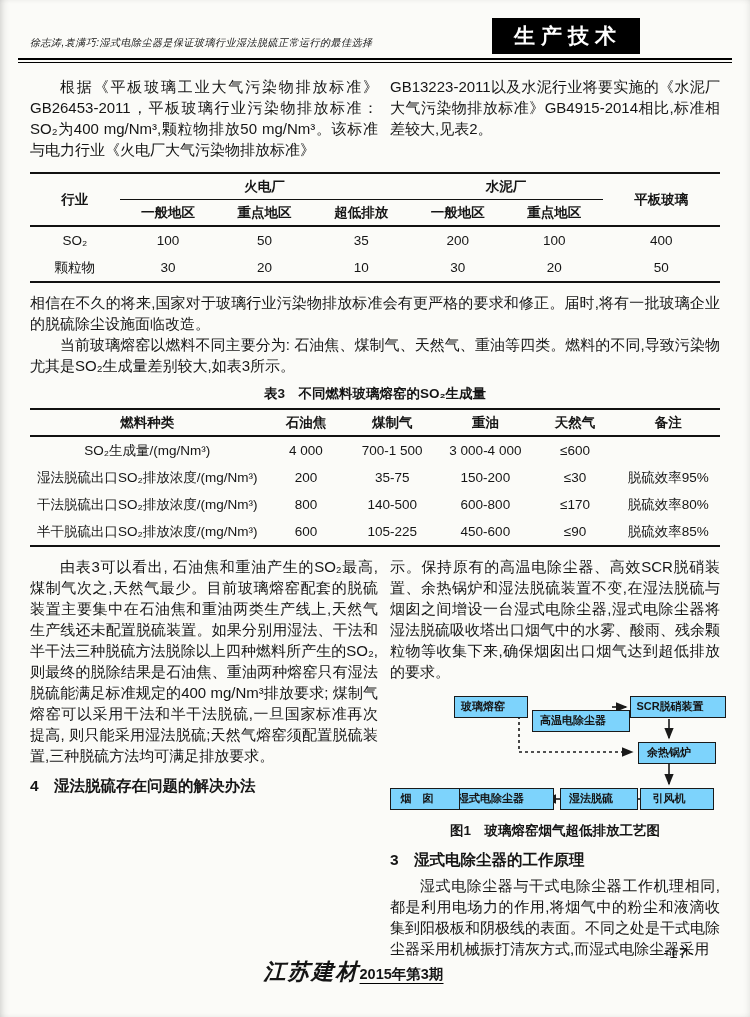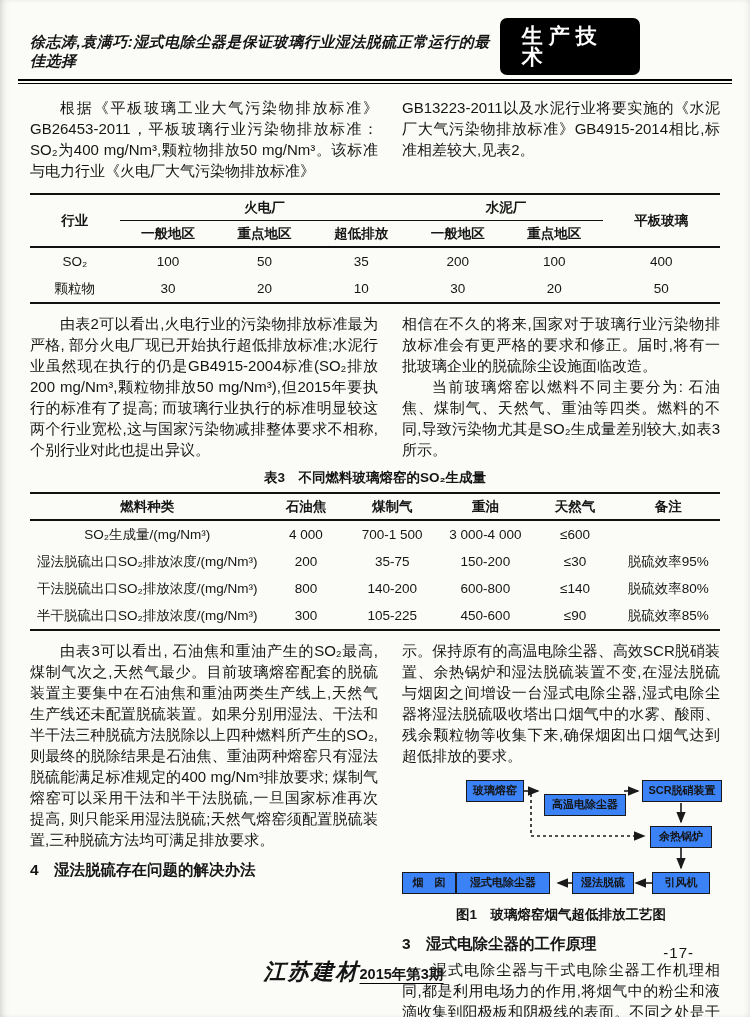--- a/index.html
+++ b/index.html
@@ -4,48 +4,48 @@
 <style>
   html,body{margin:0;padding:0;background:#e8e8e6;}
   .page{
     position:relative;width:750px;height:1017px;margin:0 auto;
     background:#fbfbf8;color:#151515;overflow:hidden;
     font-family:"Liberation Sans",sans-serif;
     box-shadow:inset 6px 0 10px -6px rgba(0,0,0,.25), inset -4px 0 8px -5px rgba(0,0,0,.15);
   }
   
   .header{display:flex;justify-content:space-between;align-items:flex-end;padding:18px 30px 0 30px;}
-  .running-title{font-size:15px;font-weight:bold;font-style:italic;letter-spacing:.5px;padding-bottom:4px;}
+  .running-title{font-size:10px;font-weight:normal;font-style:italic;letter-spacing:.5px;padding-bottom:4px;}
   .badge{background:#000;color:#fff;font-size:21px;font-weight:bold;letter-spacing:6px;
-         padding:7px 18px 8px 22px;margin-right:80px;line-height:1;border-radius:7px;}
+         padding:7px 18px 8px 22px;margin-right:80px;line-height:1;}
   .double-rule{margin:4px 18px 0 18px;height:2px;border-top:2px solid #000;border-bottom:1px solid #000;}
   
-  .cols{display:flex;gap:24px;padding:0 30px;}
+  .cols{display:flex;gap:12px;padding:0 30px;}
   .col-l{width:348px;flex:none;}
   .col-r{flex:1;min-width:0;}
   p{margin:0;font-size:15px;line-height:21px;text-align:justify;}
   .indent{text-indent:2em;}
   .sectionA{margin-top:13px;}
   .sectionB{margin-top:9px;}
   .sectionC{margin-top:9px;}
   h3{font-size:15.5px;margin:9px 0 5px 0;line-height:21px;}
   
   .tableblock{margin:12px 30px 0 30px;}
   .t-titlerow{position:relative;text-align:center;font-weight:bold;font-size:13.5px;margin-bottom:5px;}
   .t-unit{position:absolute;right:2px;top:0;font-weight:bold;font-size:13px;}
   table{border-collapse:collapse;width:100%;border-top:2px solid #111;border-bottom:2px solid #111;}
   thead{border-bottom:2px solid #111;}
   td,th{font-size:13.5px;font-weight:bold;text-align:center;padding:4px 2px;border:none;line-height:17px;}
   tbody td{font-weight:normal;padding:5px 2px;}
   .grp-underline{border-bottom:1px solid #111;}
   .t3 tbody td:first-child{}
   
   .diagram{position:relative;width:332px;height:122px;margin:12px auto 2px auto;}
-  .dbox{position:absolute;border:1.5px solid #1a1a1a;background:#3b82f6;font-size:11px;font-weight:bold;
-        line-height:1;padding:4px 0 5px 0;text-align:center;white-space:nowrap;}
+  .dbox{position:absolute;border:1.5px solid #1a1a1a;background:#7dd3fc;font-size:11px;font-weight:bold;
+        line-height:1;padding:4px 16px 5px 0;text-align:center;white-space:nowrap;}
   .dsvg{position:absolute;left:0;top:0;}
   .fig-caption{text-align:center;font-weight:bold;font-size:13.5px;margin-top:6px;}
   
   .pagenum{position:absolute;right:56px;bottom:56px;font-size:15px;letter-spacing:1px;}
   .journal{position:absolute;left:50%;transform:translateX(-62%);bottom:30px;white-space:nowrap;margin-top:32px;}
   .script{font-family:"DejaVu Serif",serif;font-style:italic;font-weight:bold;font-size:22px;letter-spacing:2px;}
   .issue{font-weight:bold;font-size:14.5px;border-bottom:1.5px solid #000;padding-bottom:1px;}
 </style>
 </head>
 <body>
@@ -110,23 +110,20 @@
           <td>10</td>
           <td>30</td>
           <td>20</td>
           <td>50</td>
         </tr>
       </tbody>
     </table>
   </div>
 
   <div class="cols sectionB">
-    <div class="col-l">
-      <p class="indent">由表2可以看出,火电行业的污染物排放标准最为严格, 部分火电厂现已开始执行超低排放标准;水泥行业虽然现在执行的仍是GB4915-2004标准(SO₂排放200 mg/Nm³,颗粒物排放50 mg/Nm³),但2015年要执行的标准有了提高; 而玻璃行业执行的标准明显较这两个行业宽松,这与国家污染物减排整体要求不相称, 个别行业对此也提出异议。</p>
-    </div>
     <div class="col-r">
       <p>相信在不久的将来,国家对于玻璃行业污染物排放标准会有更严格的要求和修正。届时,将有一批玻璃企业的脱硫除尘设施面临改造。</p>
       <p class="indent">当前玻璃熔窑以燃料不同主要分为: 石油焦、煤制气、天然气、重油等四类。燃料的不同,导致污染物尤其是SO₂生成量差别较大,如表3所示。</p>
     </div>
   </div>
 
   <div class="tableblock" style="margin-top:9px;">
     <div class="t-titlerow">表3　不同燃料玻璃熔窑的SO₂生成量</div>
     <table class="t3">
       <colgroup>
@@ -160,28 +157,28 @@
           <td>湿法脱硫出口SO₂排放浓度/(mg/Nm³)</td>
           <td>200</td>
           <td>35-75</td>
           <td>150-200</td>
           <td>≤30</td>
           <td>脱硫效率95%</td>
         </tr>
         <tr>
           <td>干法脱硫出口SO₂排放浓度/(mg/Nm³)</td>
           <td>800</td>
-          <td>140-200</td>
+          <td>140-500</td>
           <td>600-800</td>
-          <td>≤140</td>
+          <td>≤170</td>
           <td>脱硫效率80%</td>
         </tr>
         <tr>
           <td>半干脱硫出口SO₂排放浓度/(mg/Nm³)</td>
-          <td>300</td>
+          <td>600</td>
           <td>105-225</td>
           <td>450-600</td>
           <td>≤90</td>
           <td>脱硫效率85%</td>
         </tr>
       </tbody>
     </table>
   </div>
 
   <div class="cols sectionC">

